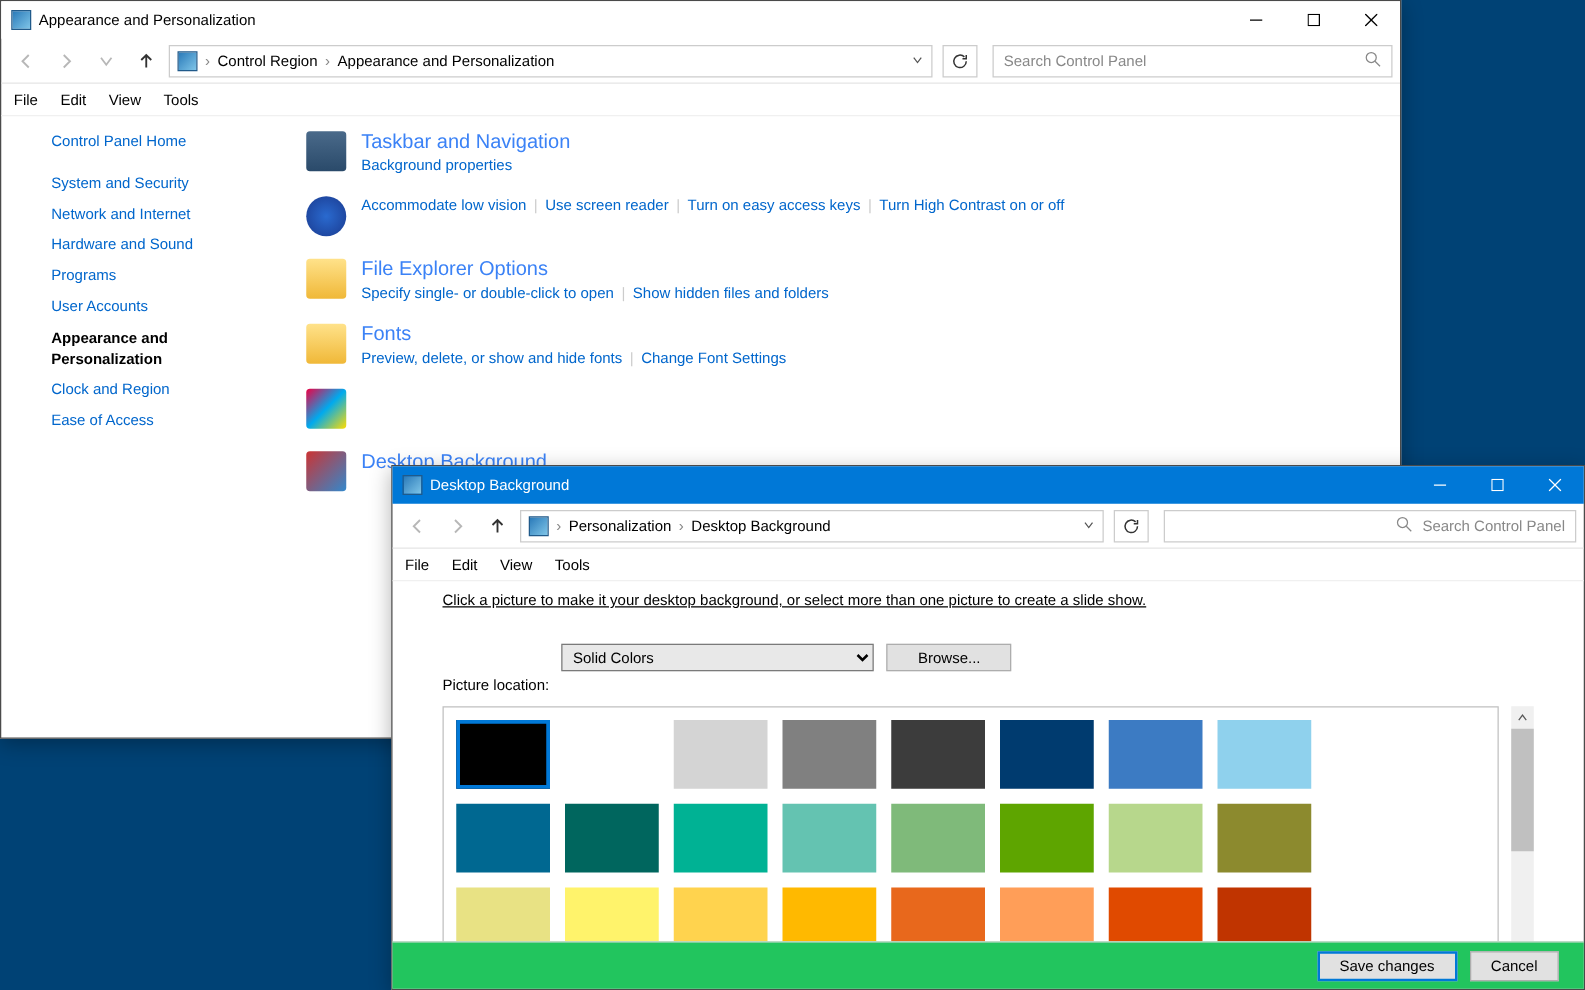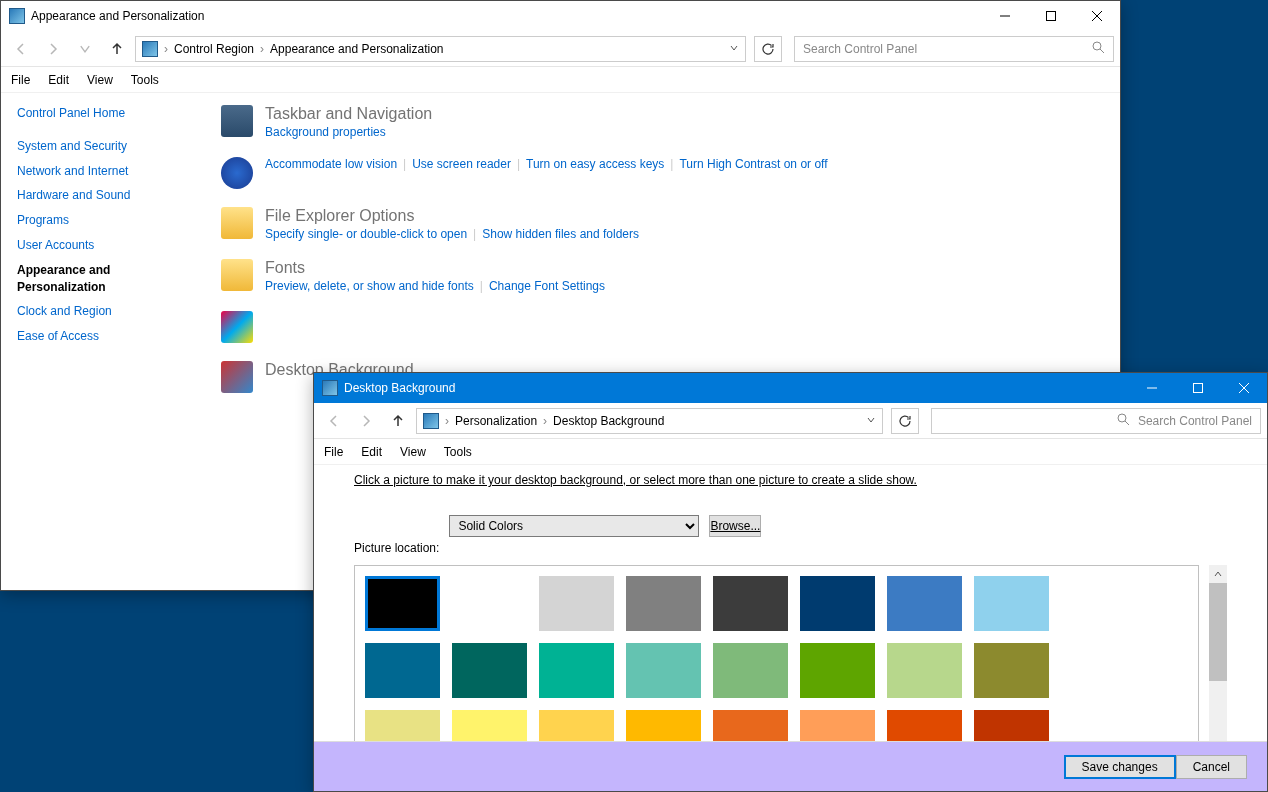--- a/index.html
+++ b/index.html
@@ -39,50 +39,50 @@
 .addrbar .aicon { width: 16px; height: 16px; background: linear-gradient(135deg,#2a7ab9,#7fc5e8); border: 1px solid #205a8a; }
 .addrbar .crumb { cursor: default; }
 .addrbar .sep { color: #888; }
 .addrbar .drop { margin-left: auto; }
 .refresh { width: 28px; height: 26px; border: 1px solid #ccc; display: flex; align-items: center; justify-content: center; margin-left: 4px; }
 .searchbar { width: 320px; height: 26px; border: 1px solid #ccc; margin-left: 8px; display: flex; align-items: center; padding: 0 8px; color: #888; font-size: 12px; background: #fff; }
 .searchbar .sicon { margin-left: auto; }
 .menubar { height: 26px; display: flex; align-items: center; padding: 0 10px; gap: 18px; font-size: 12px; border-bottom: 1px solid #f0f0f0; }
 .menubar span { cursor: default; }
 
-.content { display: flex; height: calc(100% - 92px); }
+.content { display: flex; height: calc(100% - 92px); padding-left: 24px; }
 .sidebar { width: 200px; padding: 12px 16px; }
 .sidebar a { display: block; color: #0066cc; text-decoration: none; margin-bottom: 8px; font-size: 12px; line-height: 1.4; }
 .sidebar a.bold { font-weight: 600; color: #000; }
 .main { flex: 1; padding: 12px 20px; }
 .section { display: flex; margin-bottom: 18px; }
 .section .sicn { width: 32px; height: 32px; margin-right: 12px; flex-shrink: 0; }
 .section .sicn div { width: 100%; height: 100%; }
-.section .txt .head { color: #737373; font-size: 16px; margin-bottom: 2px; }
+.section .txt .head { color: #3b82f6; font-size: 16px; margin-bottom: 2px; }
 .section .txt .links { font-size: 12px; color: #0066cc; }
 .section .txt .links span { cursor: default; }
 .section .txt .links .div { color: #ccc; margin: 0 6px; }
 
 .instr { font-size: 12px; padding: 8px 0 10px 0; text-align: left; text-decoration: underline; }
 .picrow { display: flex; align-items: center; gap: 10px; margin-bottom: 10px; }
 .picrow label { font-size: 12px; margin-top: 44px; }
 .picrow select { width: 250px; height: 22px; font-size: 12px; border: 1px solid #7a7a7a; background: #e8e8e8; padding: 0 4px; }
-.picrow .btn { height: 22px; padding: 0 0; border: 1px solid #adadad; background: #e1e1e1; font-size: 12px; display: flex; align-items: center; text-decoration: underline; }
+.picrow .btn { height: 22px; padding: 0 24px; border: 1px solid #adadad; background: #e1e1e1; font-size: 12px; display: flex; align-items: center; }
 
 .grid-wrap { display: flex; gap: 10px; }
 .grid { flex: 1; border: 1px solid #c0c0c0; padding: 10px; max-height: 200px; overflow: hidden; }
 .swatches { display: grid; grid-template-columns: repeat(8, 75px); gap: 12px 12px; }
 .swatch { width: 75px; height: 55px; }
 .swatch.sel { outline: 3px solid #0078d7; outline-offset: -3px; }
 .scroll { width: 18px; background: #f0f0f0; display: flex; flex-direction: column; align-items: center; }
 .scroll .arr { height: 18px; width: 100%; display: flex; align-items: center; justify-content: center; }
 .scroll .track { flex: 1; width: 100%; position: relative; }
 .scroll .thumb { position: absolute; top: 0; left: 0; right: 0; height: 60%; background: #c0c0c0; }
 
-.footer { position: absolute; bottom: 0; left: 0; right: 0; height: 50px; background: #c4b5fd; display: flex; align-items: center; justify-content: flex-end; padding: 0 20px; border-top: 1px solid #ddd; }
+.footer { position: absolute; bottom: 0; left: 0; right: 0; height: 38px; background: #22c55e; display: flex; align-items: center; justify-content: flex-end; padding: 0 20px; gap: 10px; border-top: 1px solid #ddd; }
 .footer .btn { height: 24px; padding: 0 16px; border: 1px solid #adadad; background: #e1e1e1; font-size: 12px; display: flex; align-items: center; }
 .footer .btn.primary { border: 2px solid #0078d7; }
 
 .win2 .navbar .searchbar { width: 330px; }
 .win2 .content2 { padding: 0 40px; }
 </style>
 </head>
 <body>
 
 <div class="window win1">

